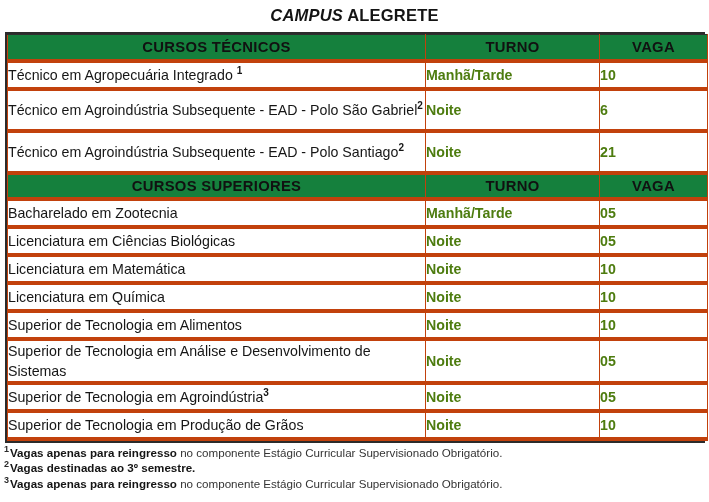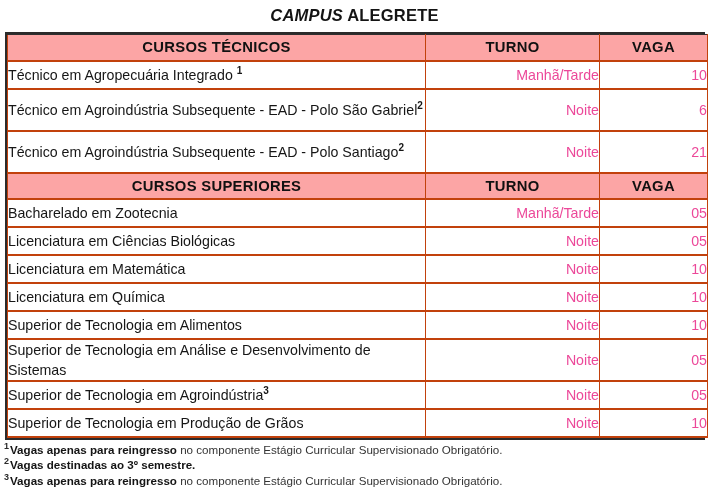--- a/index.html
+++ b/index.html
@@ -55,31 +55,31 @@
     width: 100%;
     border-collapse: collapse;
     table-layout: fixed;
     font-size: 14.2px;
   }
   table.vagas col.c-curso  { width: 418px; }
   table.vagas col.c-turno  { width: 174px; }
   table.vagas col.c-vaga   { width: 108px; }
 
   table.vagas td, table.vagas th {
-    border: 2px solid #c2410c;
+    border: 4px solid #c2410c;
     border-left-width: 1px;
     border-right-width: 1px;
     padding: 0;
     vertical-align: middle;
     box-sizing: border-box;
   }
 
   
   tr.section-head th {
-    background: #fca5a5;
+    background: #15803d;
     font-weight: bold;
     font-size: 14.8px;
     text-align: center;
     height: 26px;
     letter-spacing: 0.3px;
     color: #111111;
     border-top: 1.5px solid #2f2f2f;
     border-bottom: 1.5px solid #2f2f2f;
   }
 
@@ -91,22 +91,23 @@
   tr.data-row.tall td {
     height: 42px;
   }
   td.cell-curso {
     text-align: left;
     padding: 2px 6px 2px 7px;
     line-height: 20px;
     color: #161616;
   }
   td.cell-turno, td.cell-vaga {
-    text-align: right;
-    color: #ec4899;
+    text-align: left;
+    color: #4d7c0f;
+    font-weight: bold;
   }
   sup.fn {
     font-size: 10px;
     vertical-align: super;
     line-height: 0;
     font-weight: bold;
   }
 
   
   .footnotes {

